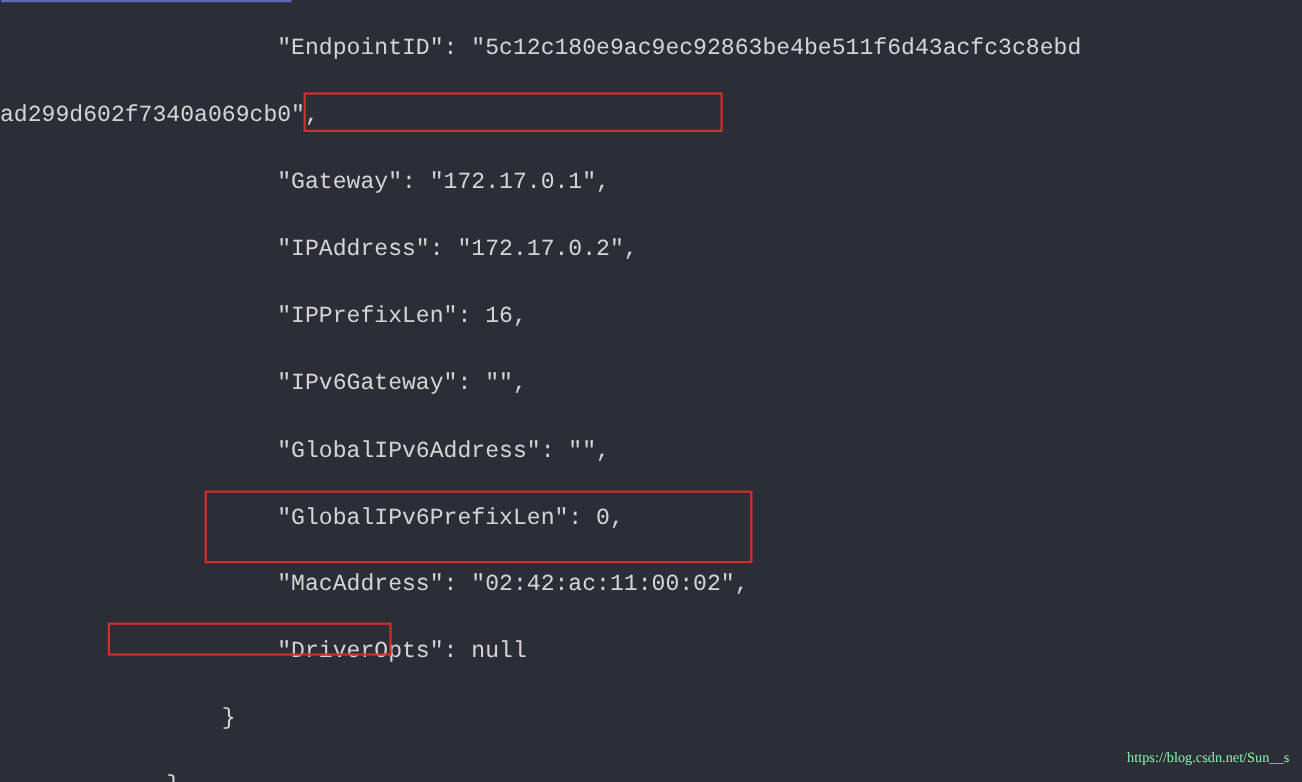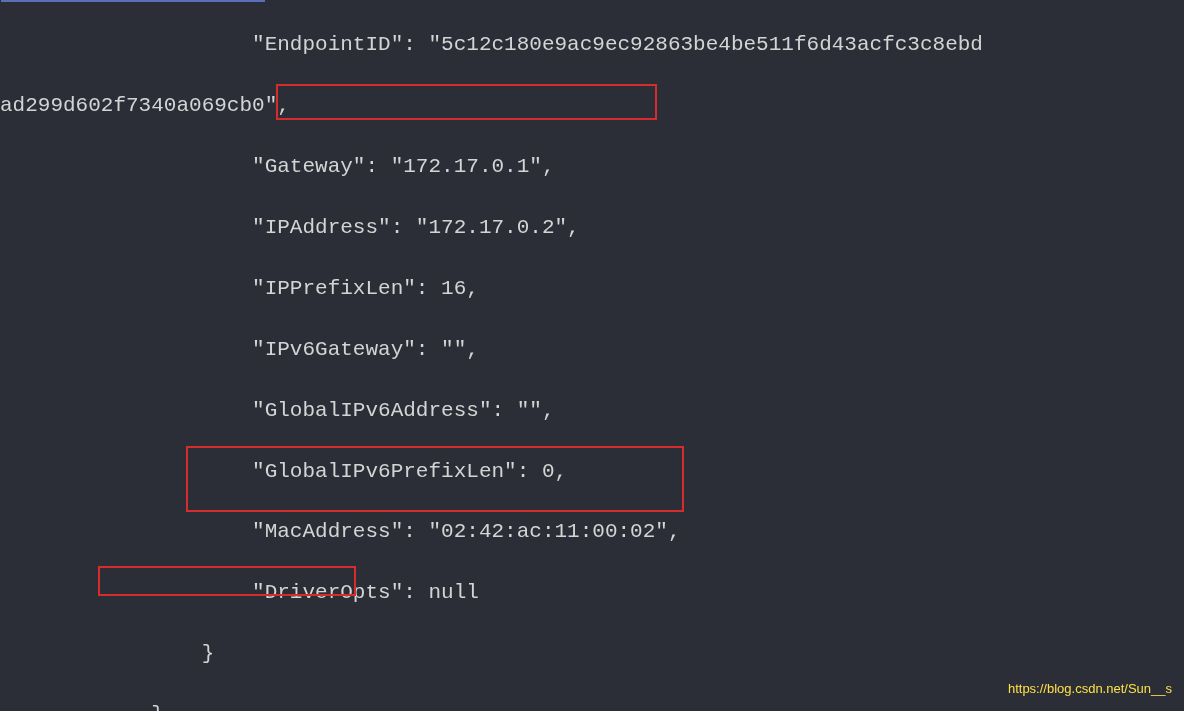--- a/index.html
+++ b/index.html
@@ -49,23 +49,23 @@
     .box3 {
       top: 566px;
       left: 98px;
       width: 258px;
       height: 30px;
     }
     .watermark {
       position: absolute;
       bottom: 12px;
       right: 12px;
-      color: #fde047;
+      color: #86efac;
       font-size: 13px;
-      font-family: Liberation Sans, sans-serif;
+      font-family: Liberation Serif, serif;
     }
     .top-border {
       position: absolute;
       top: 0;
       left: 1px;
       width: 264px;
       height: 2px;
       background-color: #5b6fb8;
     }
   </style>

